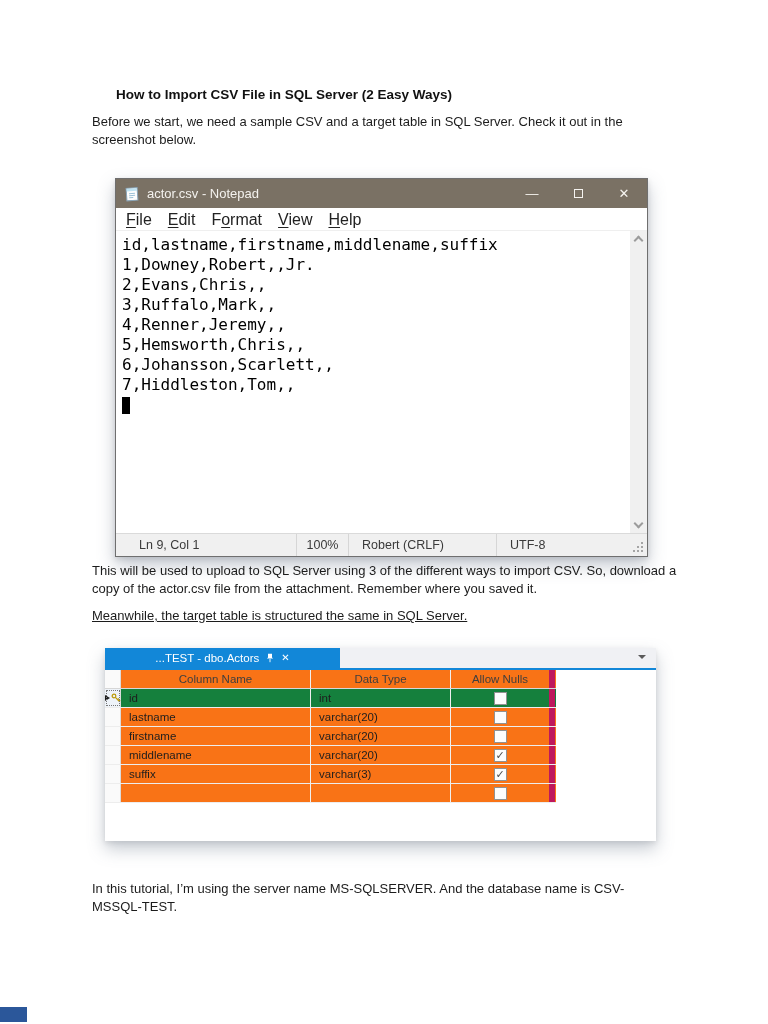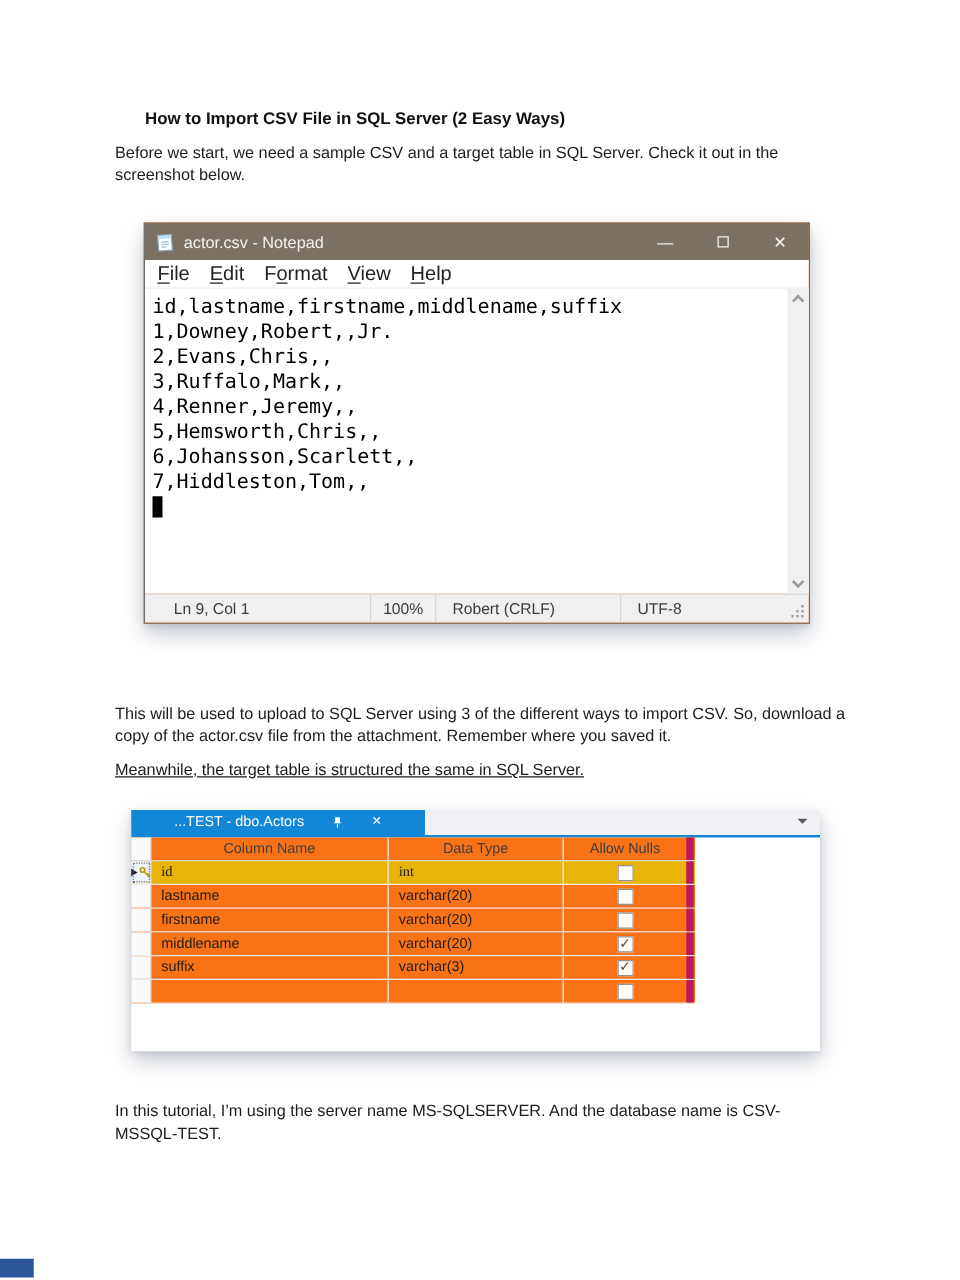--- a/index.html
+++ b/index.html
@@ -11,22 +11,22 @@
   
   .doc-heading { position:absolute; left:92px; top:87px; font-size:13.5px; font-weight:bold; color:#111;padding-left:24px; }
   .para { position:absolute; left:92px; font-size:13px; line-height:17.5px; color:#1c1c1c; }
   .p1 { top:113px; width:566px; }
   .p2 { top:562px; width:592px; }
   .p3 { top:607px; width:592px;text-decoration:underline; }
   .p4 { top:880px; width:580px; }
 
   
   .notepad {
-    position:absolute; left:115px; top:178px; width:533px; height:321px;
-    background:#f97316; border:1px solid #6f6f6f;
+    position:absolute; left:115px; top:178px; width:533px; height:379px;
+    background:#bef264; border:1px solid #6f6f6f;
     box-shadow:0 8px 16px rgba(95,108,130,.38), 0 2px 5px rgba(0,0,0,.12);
   }
   .np-titlebar {
     height:29px; background:#7a7164; color:#f4f2ee; display:flex; align-items:center;
     padding-left:8px; font-size:13px;
   }
   .np-title { margin-left:7px; flex:1; }
   .np-ctrls { display:flex; height:100%; }
   .np-ctrl { width:46px; display:flex; align-items:center; justify-content:center; color:#f6f4f0; font-size:13px; }
   .np-max-box { width:9px; height:9px; border:1px solid #f6f4f0; display:inline-block; }
@@ -61,36 +61,36 @@
     box-shadow:-4px 0 0 #a5a5a5, -8px 0 0 #a5a5a5, 0 -4px 0 #a5a5a5, -4px -4px 0 #a5a5a5, 0 -8px 0 #a5a5a5; }
 
   
   .designer {
     position:absolute; left:105px; top:648px; width:551px; height:193px; background:#fff;
     box-shadow:0 8px 16px rgba(95,108,130,.35), 0 2px 5px rgba(0,0,0,.10);
   }
   .tabstrip { height:20px; background:#f0f1f4; position:relative; display:flex; }
   .tab {
     width:235px; height:20px; background:#1287d8; color:#fff; font-size:11.5px;
-    display:flex; align-items:center; justify-content:center; gap:23px;
+    display:flex; align-items:center; justify-content:center; gap:7px;
   }
   .tab-close { color:#fff; font-size:10px; line-height:10px; }
   .overflow-icon { position:absolute; right:9px; top:5px; width:9px; }
   .ov-bar { width:9px; height:2px; background:#5a5a5a; }
   .ov-tri { width:0; height:0; margin-top:2px; border-left:4.5px solid transparent; border-right:4.5px solid transparent; border-top:4.5px solid #5a5a5a; }
   .blueline { height:2px; background:#1287d8; }
   .dgrid { position:absolute; left:0; top:22px; width:451px; font-size:11.5px; color:#1e1e1e; }
   .drow { display:flex; height:19px; border-bottom:1px solid #ededed; background:#f97316; }
   .drow.hdr { color:#3e3e3e; border-bottom:1px solid #d6d6d6; }
   .c0 { width:16px; border-right:1px solid #dcdcdc; background:#fafafa; display:flex; align-items:center; justify-content:center; gap:1px; }
   .c1 { width:190px; padding-left:8px; display:flex; align-items:center; border-right:1px solid #efefef; }
   .c2 { width:140px; padding-left:8px; display:flex; align-items:center; border-right:1px solid #efefef; }
   .c3 { width:104px; display:flex; align-items:center; justify-content:center; border-right:6px solid #be185d; }
   .hcell { padding-left:0 !important; justify-content:center !important; }
-  .drow.selected { background:#eab308;font-family:Liberation Serif, serif; }
+  .drow.selected { background:#15803d; }
   .drow.selected .c0 { background:#eef3f9; outline:1px dotted #777; outline-offset:-2px; }
   .tri { width:0; height:0; border-top:3.5px solid transparent; border-bottom:3.5px solid transparent; border-left:5px solid #1a1a1a; }
   .cb {
     width:13px; height:13px; border:1px solid #929292; background:#fdfdfd;
     font-size:11px; line-height:11px; text-align:center; color:#4a4a4a;
   }
   .corner-marker { position:absolute; left:0; top:1007px; width:27px; height:15px; background:#2b579a; }
 </style>
 </head>
 <body>

